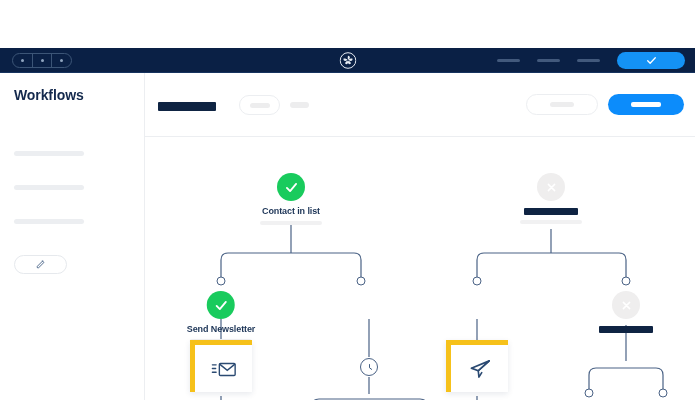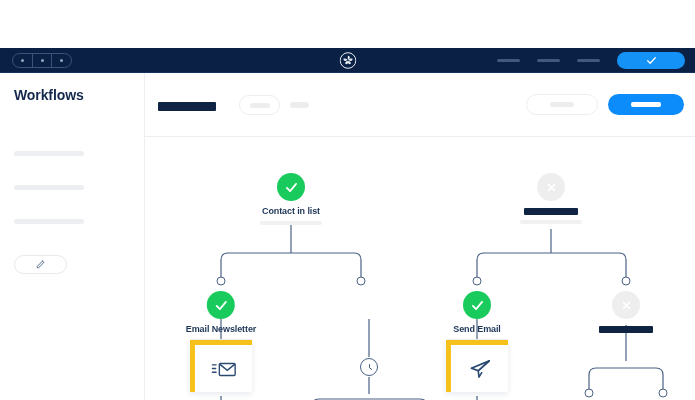--- a/index.html
+++ b/index.html
@@ -285,21 +285,21 @@
 
       <div class="port" style="left:76px; top:152px;"></div>
       <div class="port" style="left:216px; top:152px;"></div>
 
       <div class="node" style="left:76px; top:162px;">
         <div class="badge green">
           <svg width="17" height="17" viewBox="0 0 24 24">
             <path d="M5.5 12.5l4.5 4.5L18.5 7" fill="none" stroke="#ffffff" stroke-width="2.6" stroke-linecap="round" stroke-linejoin="round"></path>
           </svg>
         </div>
-        <div class="node-label">Email Newsletter</div>
+        <div class="node-label">Send Newsletter</div>
         <div class="node-under"></div>
       </div>
 
 
       <div class="card" style="left:76px; top:211px;">
         <svg width="26" height="26" viewBox="0 0 28 24">
           <g stroke="#2b4a72" stroke-width="1.5" fill="none" stroke-linecap="round">
             <rect x="9" y="6" width="17" height="13" rx="1.2"></rect>
             <path d="M9.6 7L17.5 13.5 25.4 7"></path>
             <path d="M1.5 7.5h4M1.5 11.5h3.5M1.5 15.5h4"></path>
@@ -344,29 +344,20 @@
             <path d="M7 7l10 10M17 7L7 17" fill="none" stroke="#ffffff" stroke-width="2.4" stroke-linecap="round"></path>
           </svg>
         </div>
         <div class="node-bar"></div>
         <div class="node-under"></div>
       </div>
 
       <div class="port" style="left:332px; top:152px;"></div>
       <div class="port" style="left:481px; top:152px;"></div>
 
-      <div class="node" style="left:332px; top:162px;">
-        <div class="badge green">
-          <svg width="17" height="17" viewBox="0 0 24 24">
-            <path d="M5.5 12.5l4.5 4.5L18.5 7" fill="none" stroke="#ffffff" stroke-width="2.6" stroke-linecap="round" stroke-linejoin="round"></path>
-          </svg>
-        </div>
-        <div class="node-label">Send Email</div>
-        <div class="node-under"></div>
-      </div>
 
       <div class="node" style="left:481px; top:162px;">
         <div class="badge gray">
           <svg width="15" height="15" viewBox="0 0 24 24">
             <path d="M7 7l10 10M17 7L7 17" fill="none" stroke="#ffffff" stroke-width="2.4" stroke-linecap="round"></path>
           </svg>
         </div>
         <div class="node-bar"></div>
       </div>
 

